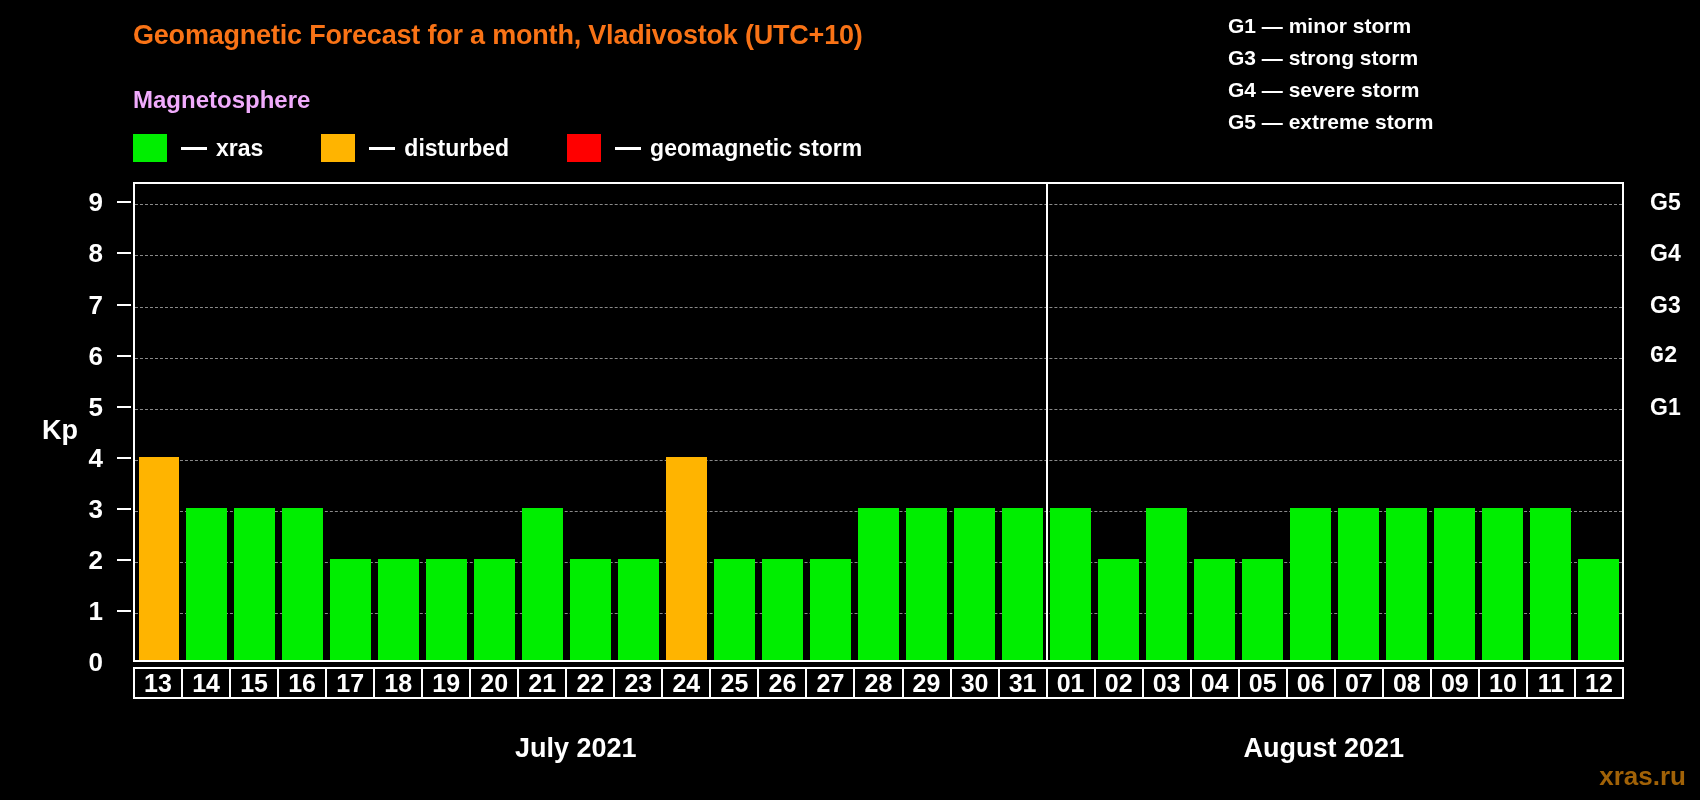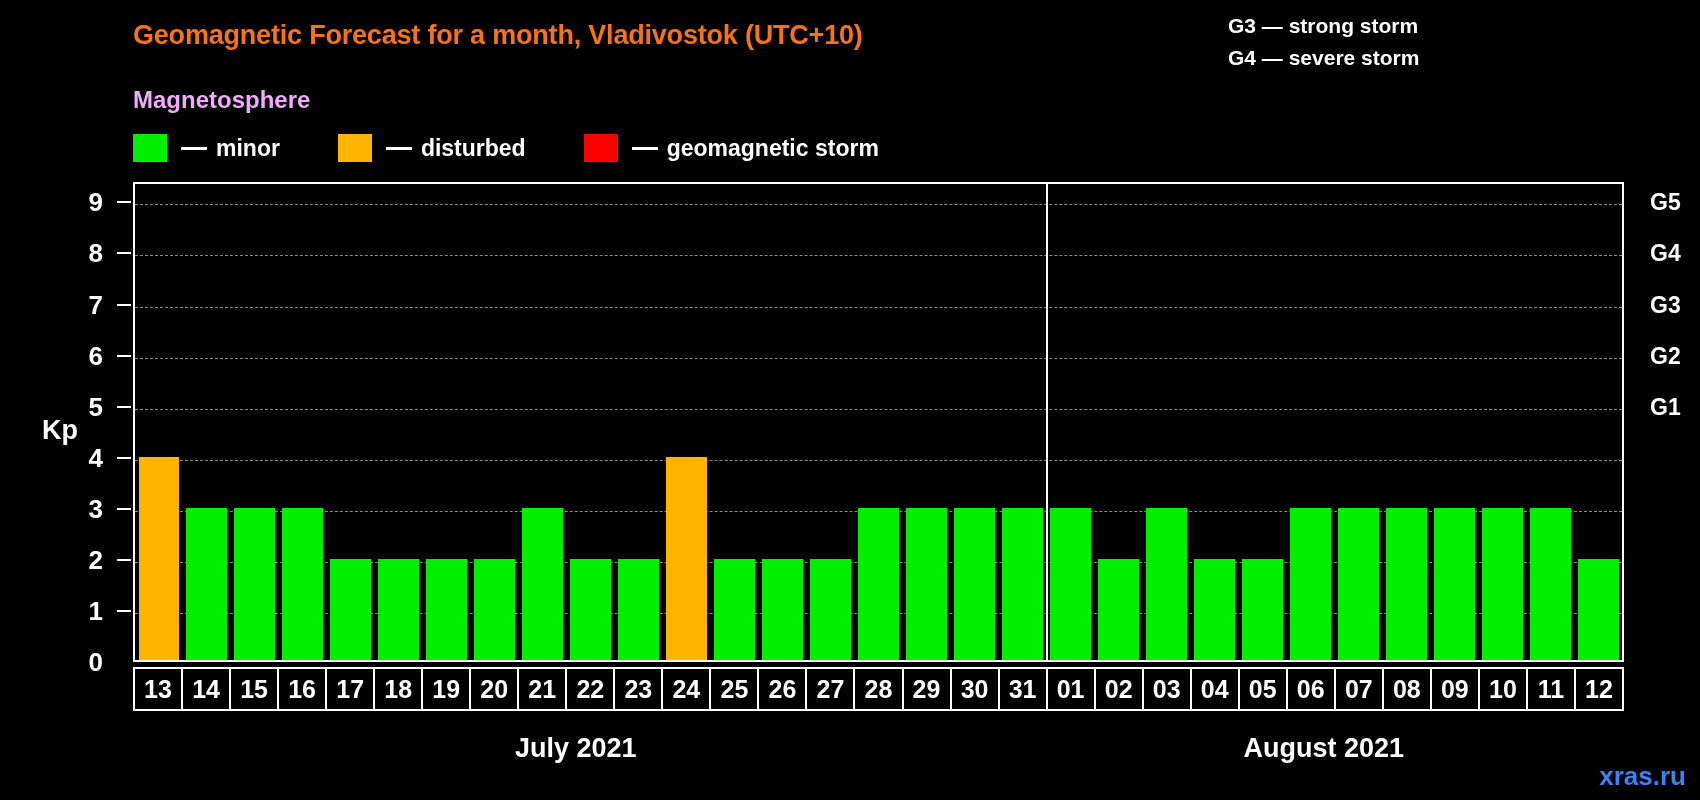--- a/index.html
+++ b/index.html
@@ -99,21 +99,21 @@
   #g-right{position:absolute;left:1626px;top:182px;width:74px;height:480px;}
   .g-right-label{
     position:absolute;left:24px;
     font-size:23px;font-weight:bold;color:#fff;
     transform:translateY(-50%);white-space:nowrap;
   }
 
   
   #day-strip{
     position:absolute;left:133px;top:667px;
-    width:1491px;height:44px;
+    width:1491px;height:32px;
     display:flex;
     box-sizing:border-box;
     border:2px solid #fff;
     background:#000;
   }
   .day-cell{
     flex:1 1 0;
     border-right:2px solid #fff;
     display:flex;align-items:center;justify-content:center;
     font-size:25px;font-weight:bold;color:#fff;
@@ -126,51 +126,53 @@
     position:absolute;top:733px;
     font-size:27px;font-weight:bold;color:#fff;
     white-space:nowrap;
   }
   #month-label-0{left:521px;}
   #month-label-1{left:1240px;}
 
   
   #watermark{
     position:absolute;right:14px;bottom:8px;
-    font-size:26px;font-weight:bold;color:#3b82f6;
+    font-size:26px;font-weight:bold;color:#a16207;
   }
 </style>
 </head>
 <body>
 
 <div id="chart-title">Geomagnetic Forecast for a month, Vladivostok (UTC+10)</div>
 
 <div id="legend-heading">Magnetosphere</div>
 
 <div id="legend-row">
     <div class="legend-item">
       <span class="legend-swatch" style="background: rgb(0, 238, 0);"></span>
       <span class="legend-dash"></span>
-      <span class="legend-text">minor</span>
+      <span class="legend-text">xras</span>
     </div>
     <div class="legend-item">
       <span class="legend-swatch" style="background: rgb(255, 180, 0);"></span>
       <span class="legend-dash"></span>
       <span class="legend-text">disturbed</span>
     </div>
     <div class="legend-item">
       <span class="legend-swatch" style="background: rgb(255, 0, 0);"></span>
       <span class="legend-dash"></span>
       <span class="legend-text">geomagnetic storm</span>
     </div>
   </div>
 
 <div id="g-scale">
+    <div class="g-line">G1 — minor storm</div>
     <div class="g-line">G3 — strong storm</div>
     <div class="g-line">G4 — severe storm</div>
+    <div class="g-line">G5 — extreme storm</div>
   </div>
 
 <div id="y-axis-title" style="top: 429.66px;">Kp</div>
 <div id="y-axis">
     <div class="ytick-label" style="top: 480px;">0</div>
     <div class="ytick-label" style="top: 428.936px;">1</div>
     <div class="ytick-mark" style="top: 428.936px;"></div>
     <div class="ytick-label" style="top: 377.872px;">2</div>
     <div class="ytick-mark" style="top: 377.872px;"></div>
     <div class="ytick-label" style="top: 326.809px;">3</div>
@@ -294,21 +296,21 @@
         <div class="bar-cell">
           <div class="bar" title="12: Kp 2" style="height: 21.2766%; background: rgb(0, 238, 0);"></div>
         </div>
       </div>
     <div id="month-divider" style="left: 61.2903%;"></div>
   </div>
 </div>
 
 <div id="g-right">
     <div class="g-right-label" style="top: 224.681px;">G1</div>
-    <div class="g-right-label" style="top: 173.617px;">G2</div>
+    <div class="g-right-label" style="top: 173.617px; font-family: Liberation Mono, monospace;">G2</div>
     <div class="g-right-label" style="top: 122.553px;">G3</div>
     <div class="g-right-label" style="top: 71.4894px;">G4</div>
     <div class="g-right-label" style="top: 20.4255px;">G5</div>
   </div>
 
 <div id="day-strip">
     <div class="day-cell">13</div>
     <div class="day-cell">14</div>
     <div class="day-cell">15</div>
     <div class="day-cell">16</div>

